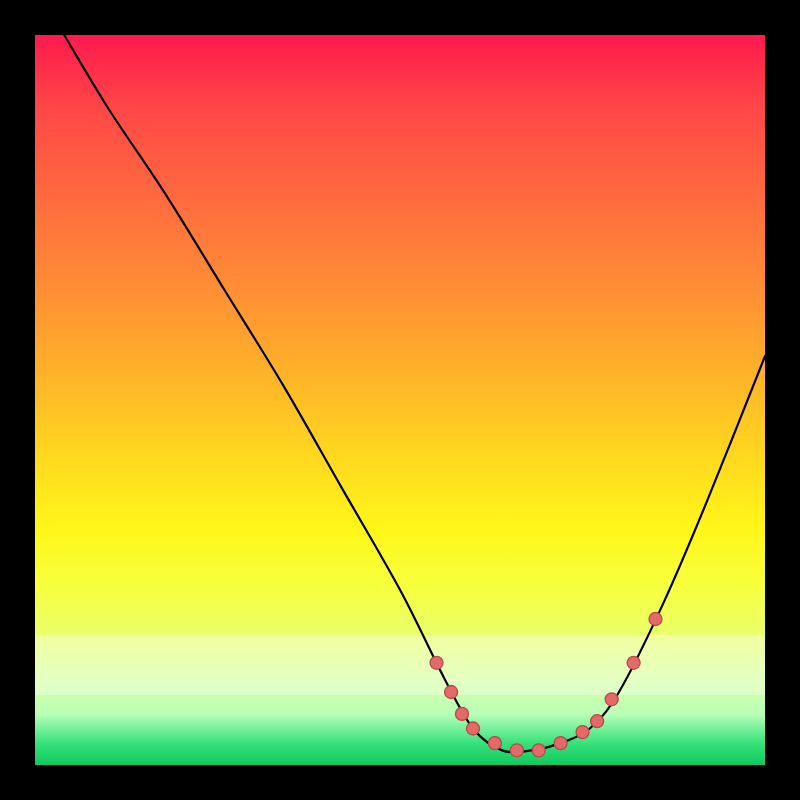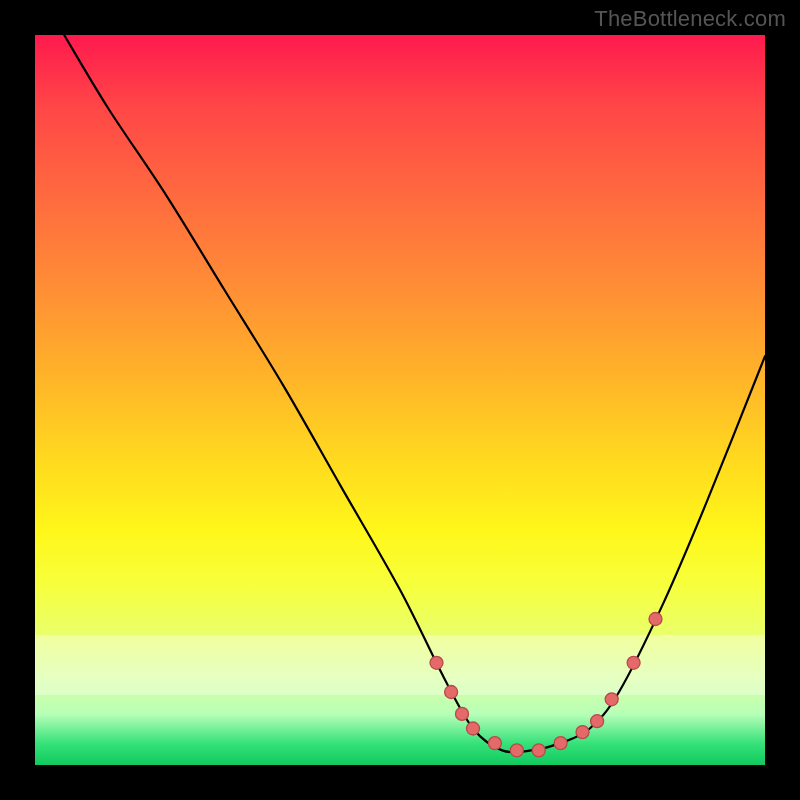--- a/index.html
+++ b/index.html
@@ -75,21 +75,20 @@
     fill: #e46a6a;
     stroke: #b84a4a;
     stroke-width: 1.3;
   }
 </style>
 </head>
 <body>
 
 <div class="chart-wrap">
 
-  <div class="attribution">TheBottleneck.com</div>
 
   <div class="plot-area">
     <div class="pale-band"></div>
     <svg class="lines" viewBox="0 0 730 730" preserveAspectRatio="none">
       <path id="curve" class="curve-path" d="M 29.2,0 C 36.5,12.166666666666666 55.96666666666667,46.233333333333334 73,73 C 90.03333333333333,99.76666666666667 111.93333333333334,130.18333333333337 131.4,160.60000000000002 C 150.86666666666667,191.01666666666668 170.33333333333334,223.86666666666667 189.8,255.5 C 209.26666666666668,287.1333333333333 228.73333333333335,317.54999999999995 248.20000000000002,350.4 C 267.6666666666667,383.25 287.1333333333333,418.53333333333336 306.59999999999997,452.6 C 326.0666666666666,486.6666666666667 347.96666666666664,523.1666666666666 365,554.8 C 382.03333333333336,586.4333333333333 396.6333333333333,619.2833333333333 408.8,642.4 C 420.9666666666667,665.5166666666667 428.26666666666665,681.3333333333334 438,693.5 C 447.73333333333335,705.6666666666666 457.46666666666664,711.75 467.2,715.4 C 476.93333333333334,719.05 486.6666666666667,716.6166666666667 496.40000000000003,715.4 C 506.1333333333334,714.1833333333333 515.8666666666667,711.75 525.6,708.1 C 535.3333333333334,704.45 545.0666666666666,702.0166666666667 554.8,693.5 C 564.5333333333333,684.9833333333333 571.8333333333334,677.6833333333334 584,657 C 596.1666666666666,636.3166666666666 613.1999999999999,601.0333333333333 627.8,569.4 C 642.4,537.7666666666667 654.5666666666667,508.56666666666666 671.6,467.2 C 688.6333333333333,425.8333333333333 720.2666666666667,345.5333333333333 730,321.2"></path>
       <g id="dots">
           <circle cx="401.5" cy="627.8" r="6.5" class="dot"></circle>
           <circle cx="416.1" cy="657.0" r="6.5" class="dot"></circle>
           <circle cx="427.0" cy="678.9" r="6.5" class="dot"></circle>
           <circle cx="438.0" cy="693.5" r="6.5" class="dot"></circle>

